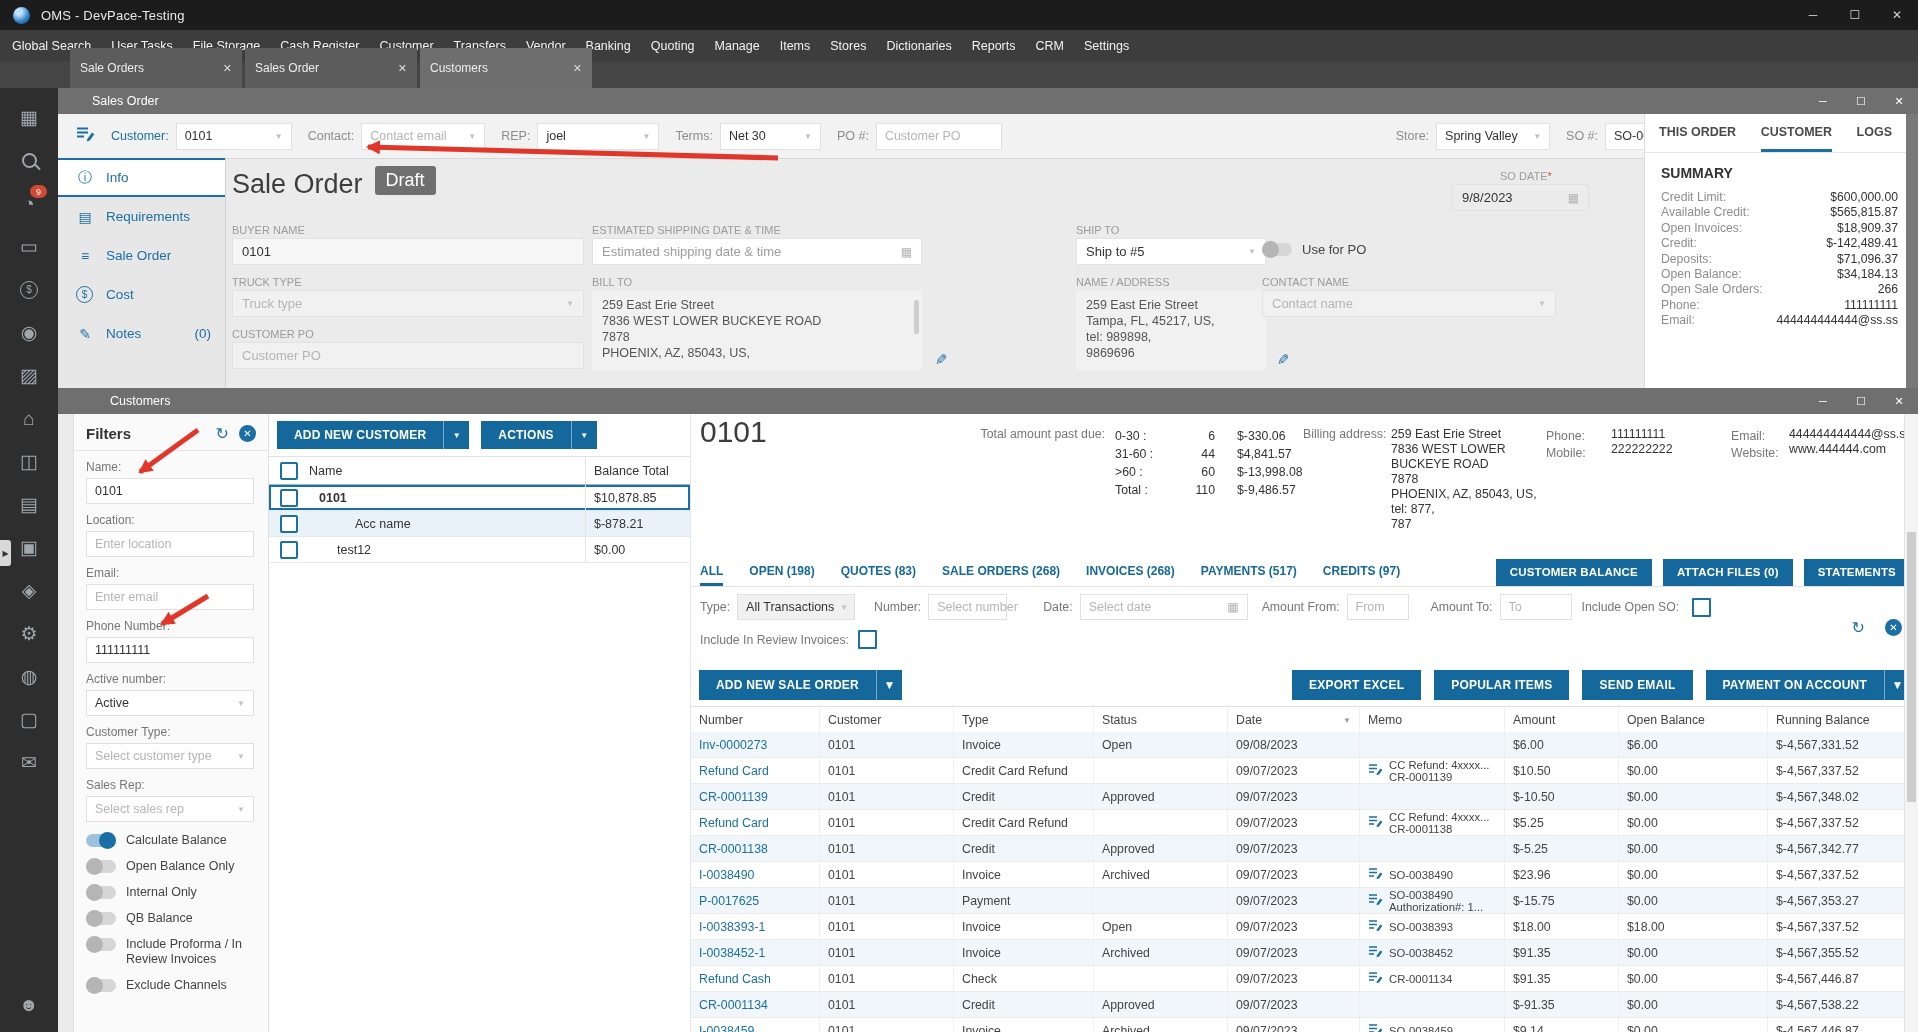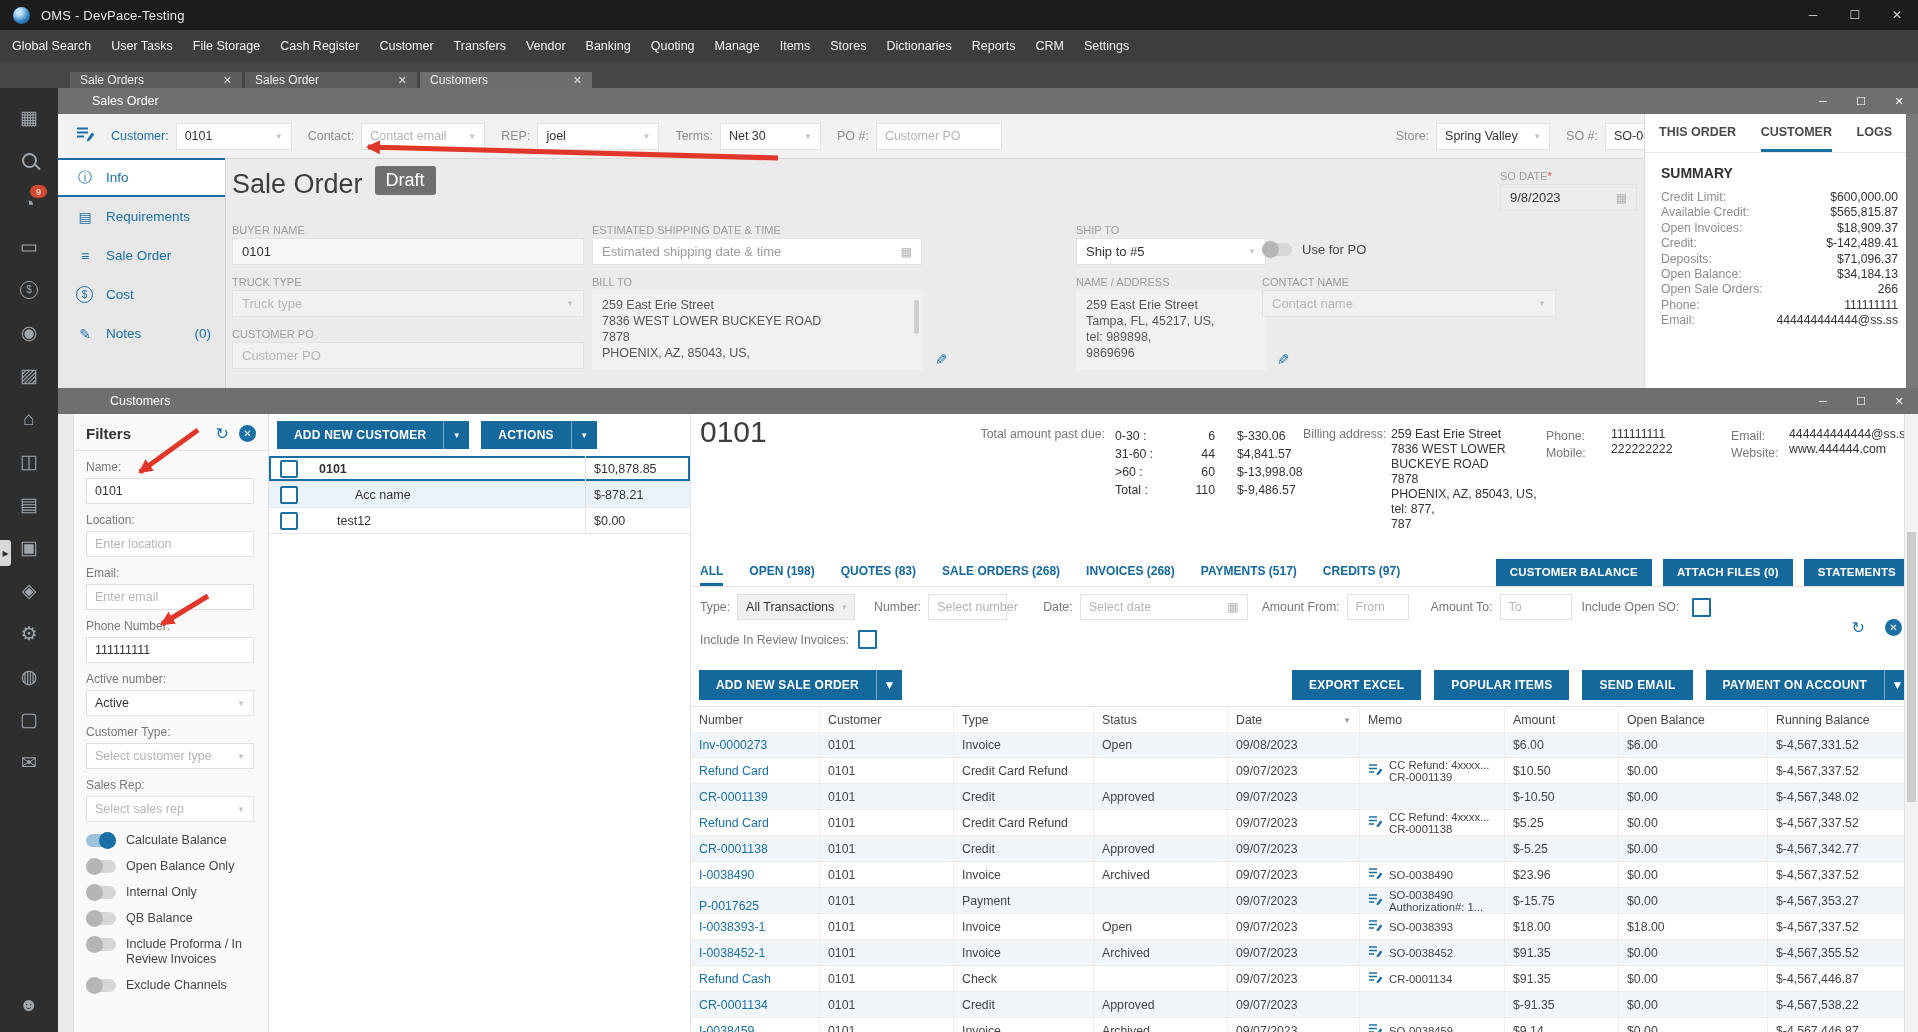--- a/index.html
+++ b/index.html
@@ -8,21 +8,21 @@
   
   .titlebar{position:absolute;left:0;top:0;right:0;height:30px;background:#1c1c1c;display:flex;align-items:center;color:#e9e9e9;}
   .logo{width:17px;height:17px;border-radius:50%;margin:0 11px 0 13px;
         background:radial-gradient(circle at 35% 30%,#bfe3ff 0 18%,#2f7fc0 60%,#14548c 100%);}
   .app-title{font-size:13px;letter-spacing:.2px;}
   .win-controls{margin-left:auto;display:flex;height:100%;}
   .wc{width:42px;height:100%;display:flex;align-items:center;justify-content:center;color:#d4d4d4;font-size:12px;}
   .menubar{position:absolute;left:0;top:30px;right:0;height:32px;background:#3d3d3d;display:flex;align-items:center;padding-left:2px;}
   .menu-item{color:#f2f2f2;font-size:12.5px;padding:0 10px;white-space:nowrap;}
   .tabbar{position:absolute;left:0;top:62px;right:0;height:26px;background:#454545;display:flex;align-items:flex-end;padding-left:70px;}
-  .tab{width:152px;height:16px;background:#5c5c5c;color:#ededed;font-size:12px;display:flex;align-items:center;padding:0 10px;margin-right:3px;}
+  .tab{width:152px;height:40px;background:#5c5c5c;color:#ededed;font-size:12px;display:flex;align-items:center;padding:0 10px;margin-right:3px;}
   .tab.active{background:#6e6e6e;}
   .tab .x{margin-left:auto;font-size:11px;color:#dcdcdc;}
   
   .rail{position:absolute;left:0;top:88px;width:58px;bottom:0;background:#2e2e2e;display:flex;flex-direction:column;align-items:center;padding-top:8px;box-sizing:border-box;}
   .rail-ic{width:58px;height:43px;display:flex;align-items:center;justify-content:center;color:#9fa7ad;font-size:19px;position:relative;flex:0 0 auto;}
   .rail-badge{position:absolute;top:3px;right:11px;min-width:13px;height:13px;border-radius:7px;background:#d14a31;color:#fff;font-size:9px;display:flex;align-items:center;justify-content:center;padding:0 2px;}
   .rail-bottom{margin-top:auto;margin-bottom:6px;}
   .circ{border:1.6px solid #9fa7ad;border-radius:50%;width:16px;height:16px;font-size:10px;display:flex;align-items:center;justify-content:center;}
   .lens{width:11px;height:11px;border:2px solid #9fa7ad;border-radius:50%;position:relative;}
   .lens:after{content:"";position:absolute;width:7px;height:2px;background:#9fa7ad;transform:rotate(45deg);right:-6px;bottom:-2px;}
@@ -394,21 +394,21 @@
       </div>
 
       <div class="f-label" style="left:7px;top:170px;">CUSTOMER PO</div>
       <div class="f-inp" style="left:7px;top:184px;width:352px;background:#f1f1f1;">
         <span class="ph">Customer PO</span>
       </div>
 
       <div class="f-label" style="left:1275px;top:12px;">
         <span>SO DATE</span><span class="req">*</span>
       </div>
-      <div class="f-inp" style="left:1275px;top:26px;width:137px;background:#ececec;">
+      <div class="f-inp" style="left:1227px;top:26px;width:137px;background:#ececec;">
         <span>9/8/2023</span>
           <span class="cal">▦</span>
       </div>
     </div>
 
     <div class="so-side">
       <div class="side-tabs" id="sideTabs">
           <div class="side-tab">THIS ORDER</div>
           <div class="side-tab active">CUSTOMER</div>
           <div class="side-tab">LOGS</div>
@@ -548,20 +548,27 @@
     <div class="clist">
       <div class="clist-btns">
         <div class="btn-group">
           <div class="btn-blue">ADD NEW CUSTOMER</div>
           <div class="btn-blue seg">▼</div>
         </div>
         <div class="btn-group">
           <div class="btn-blue">ACTIONS</div>
           <div class="btn-blue seg">▼</div>
         </div>
+      </div>
+      <div class="clist-header">
+        <div class="cbcol">
+            <span class="cb"></span>
+          </div>
+        <div class="namecol">Name</div>
+        <div class="balcol">Balance Total</div>
       </div>
       <div id="custRows">
           <div class="crow sel">
             <div class="cbcol">
               <span class="cb"></span>
             </div>
             <div class="namecol b" style="padding-left: 10px;">0101</div>
             <div class="balcol">$10,878.85</div>
           </div>
           <div class="crow hl">
@@ -832,21 +839,21 @@
                 </svg></span>
               <div class="memo-lines">
                 <div>SO-0038490</div>
               </div>
             </div>
             <div class="tcell" style="width: 114px;">$23.96</div>
             <div class="tcell" style="width: 149px;">$0.00</div>
             <div class="tcell" style="flex: 1 1 0%;">$-4,567,337.52</div>
           </div>
           <div class="trow alt">
-            <div class="tcell" style="width: 129px; align-items: flex-end;">
+            <div class="tcell" style="width: 129px;">
               <span class="tlink">P-0017625</span>
             </div>
             <div class="tcell" style="width: 134px;">0101</div>
             <div class="tcell" style="width: 140px;">Payment</div>
             <div class="tcell" style="width: 134px;"></div>
             <div class="tcell" style="width: 132px;">09/07/2023</div>
             <div class="tcell" style="width: 145px;">
               <span style="flex: 0 0 auto;"><svg width="15" height="13" viewBox="0 0 15 13">
                   <path d="M1 2h8M1 5.5h8M1 9h5" stroke="#1a6fa5" stroke-width="1.7" fill="none"></path>
                   <path d="M9 10.2 12.4 5.4l2 1.4-3.4 4.8-2.5.7z" fill="#1a6fa5"></path>

